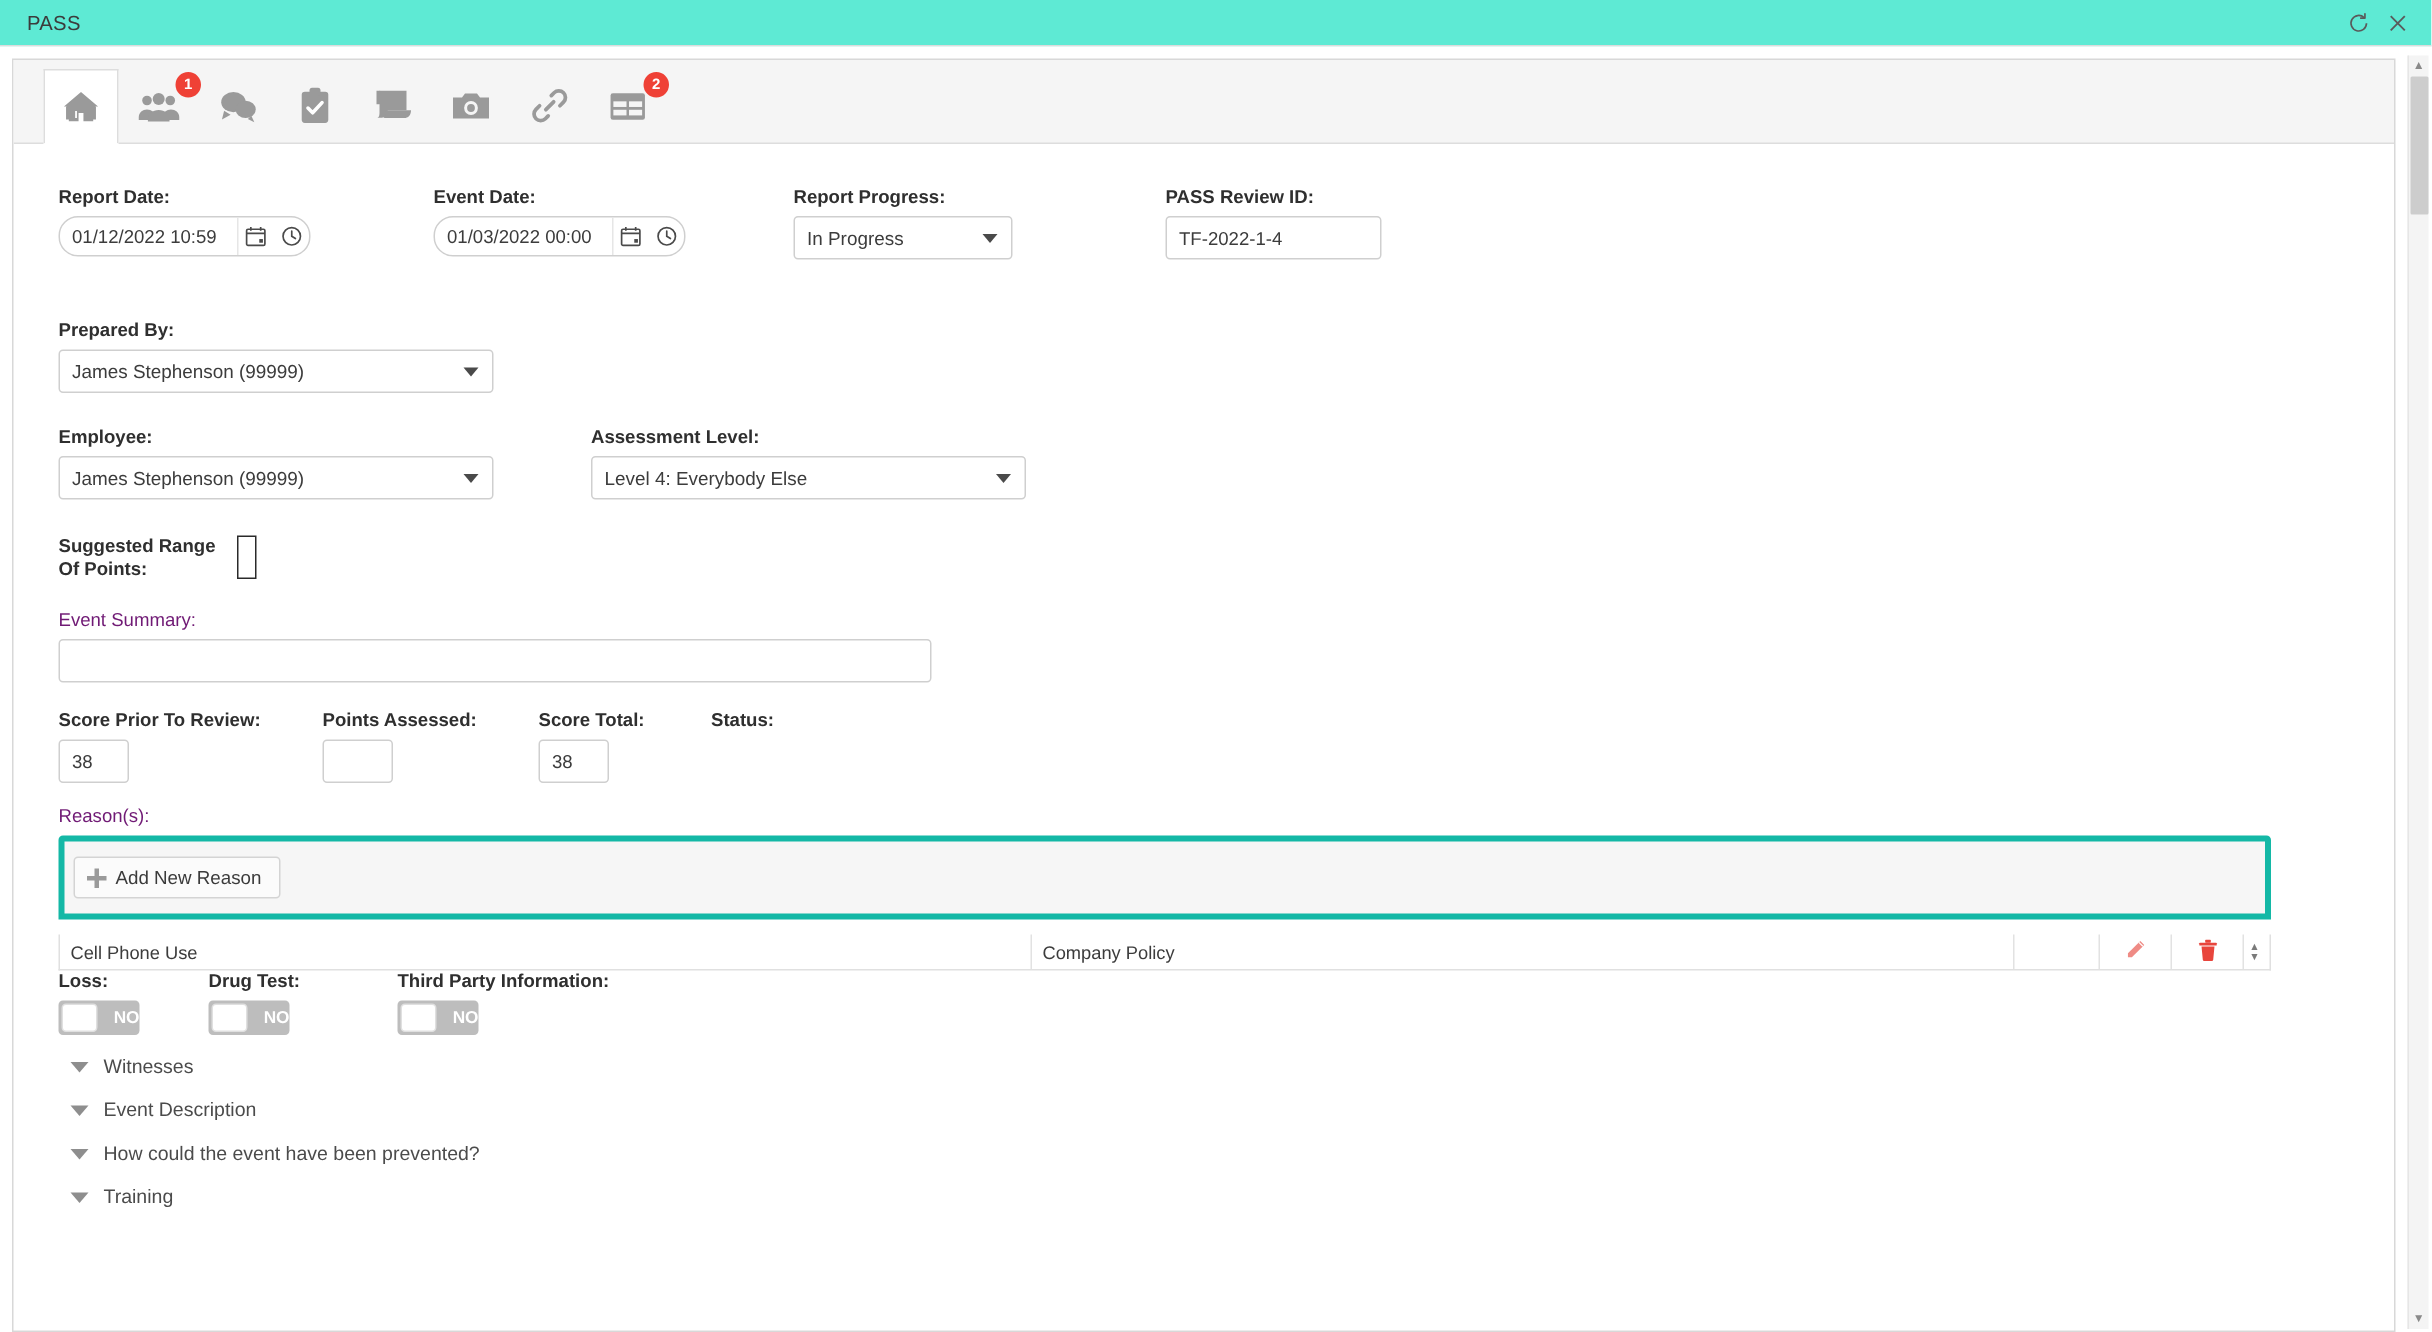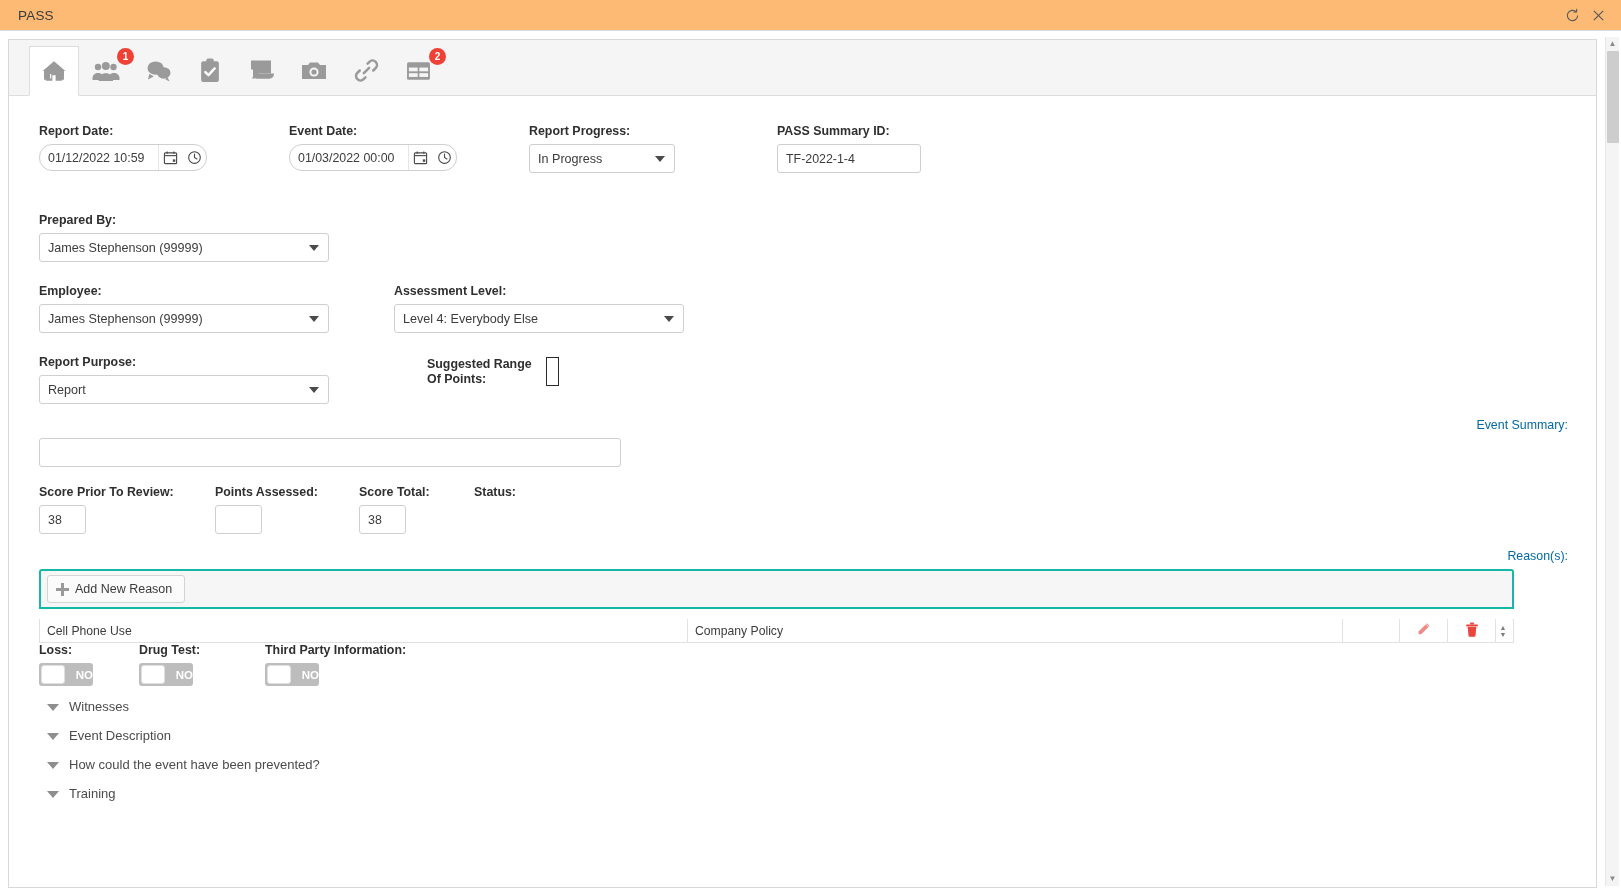--- a/index.html
+++ b/index.html
@@ -12,21 +12,21 @@
   }
   .window {
     width: 1621px; height: 888px;
     background: #ffffff;
     display: flex; flex-direction: column;
     position: relative;
   }
   
   .titlebar {
     height: 31px;
-    background: #fdba74;
+    background: #5eead4;
     border-bottom: 1px solid #dcdcdc;
     display: flex; align-items: center;
     padding: 0 10px 0 18px;
     flex: 0 0 31px;
   }
   .titlebar .title {
     font-size: 13.5px; color: #3b3b3b; letter-spacing: .2px;
   }
   .titlebar .spacer { flex: 1; }
   .tb-btn {
@@ -125,21 +125,21 @@
     position: relative;
   }
   .lbl {
     font-size: 12.4px;
     font-weight: bold;
     color: #2f2f2f;
     display: block;
     margin-bottom: 6px;
     white-space: nowrap;
   }
-  .lbl.normal { font-weight: normal; color: #0369a1; text-align: right; }
+  .lbl.normal { font-weight: normal; color: #701a75; }
   .row { display: flex; margin-bottom: 18px; }
   .field { display: flex; flex-direction: column; }
 
   input.txt, .fakeinput {
     height: 27px;
     border: 1px solid #cfcfcf;
     border-radius: 3px;
     background: #ffffff;
     font-family: "Liberation Sans", sans-serif;
     font-size: 12.4px;
@@ -194,23 +194,23 @@
   }
   .missing-glyph {
     width: 13px; height: 29px;
     border: 1.5px solid #2a2a2a;
     background: #fff;
     display: inline-block;
   }
 
   
   .grid-toolbar {
-    border: 2px solid #14b8a6;
+    border: 4px solid #14b8a6;
     background: #f6f6f6;
-    height: 40px;
+    height: 56px;
     display: flex; align-items: center;
     padding: 16px 6px;
     border-radius: 3px 3px 0 0;
   }
   .btn-add {
     height: 28px;
     border: 1px solid #d4d4d4;
     border-radius: 3px;
     background: #fbfbfb;
     display: flex; align-items: center;
@@ -457,21 +457,21 @@
 
           <div class="field" style="width:248px;">
             <span class="lbl">Report Progress:</span>
             <div class="sel" style="width:146px;">
               <span>In Progress</span>
               <span class="caret"></span>
             </div>
           </div>
 
           <div class="field" style="width:220px;">
-            <span class="lbl">PASS Summary ID:</span>
+            <span class="lbl">PASS Review ID:</span>
             <input class="txt" style="width: 144px; height: 29px;" value="TF-2022-1-4">
           </div>
         </div>
 
         <div class="row" style="margin-bottom:22px;">
           <div class="field">
             <span class="lbl">Prepared By:</span>
             <div class="sel" style="width:290px;">
               <span>James Stephenson (99999)</span>
               <span class="caret"></span>
@@ -490,27 +490,20 @@
           <div class="field">
             <span class="lbl">Assessment Level:</span>
             <div class="sel" style="width:290px;">
               <span>Level 4: Everybody Else</span>
               <span class="caret"></span>
             </div>
           </div>
         </div>
 
         <div class="row" style="margin-bottom:14px;">
-          <div class="field" style="width:388px;">
-            <span class="lbl">Report Purpose:</span>
-            <div class="sel" style="width:290px;">
-              <span>Report</span>
-              <span class="caret"></span>
-            </div>
-          </div>
           <div style="display:flex;align-items:flex-start;padding-top:2px;">
             <div style="margin-right:14px;">
               <span class="lbl" style="margin-bottom:1px;">Suggested Range</span>
               <span class="lbl">Of Points:</span>
             </div>
             <span class="missing-glyph"></span>
           </div>
         </div>
 
         <div class="row" style="margin-bottom:18px;flex-direction:column;">

